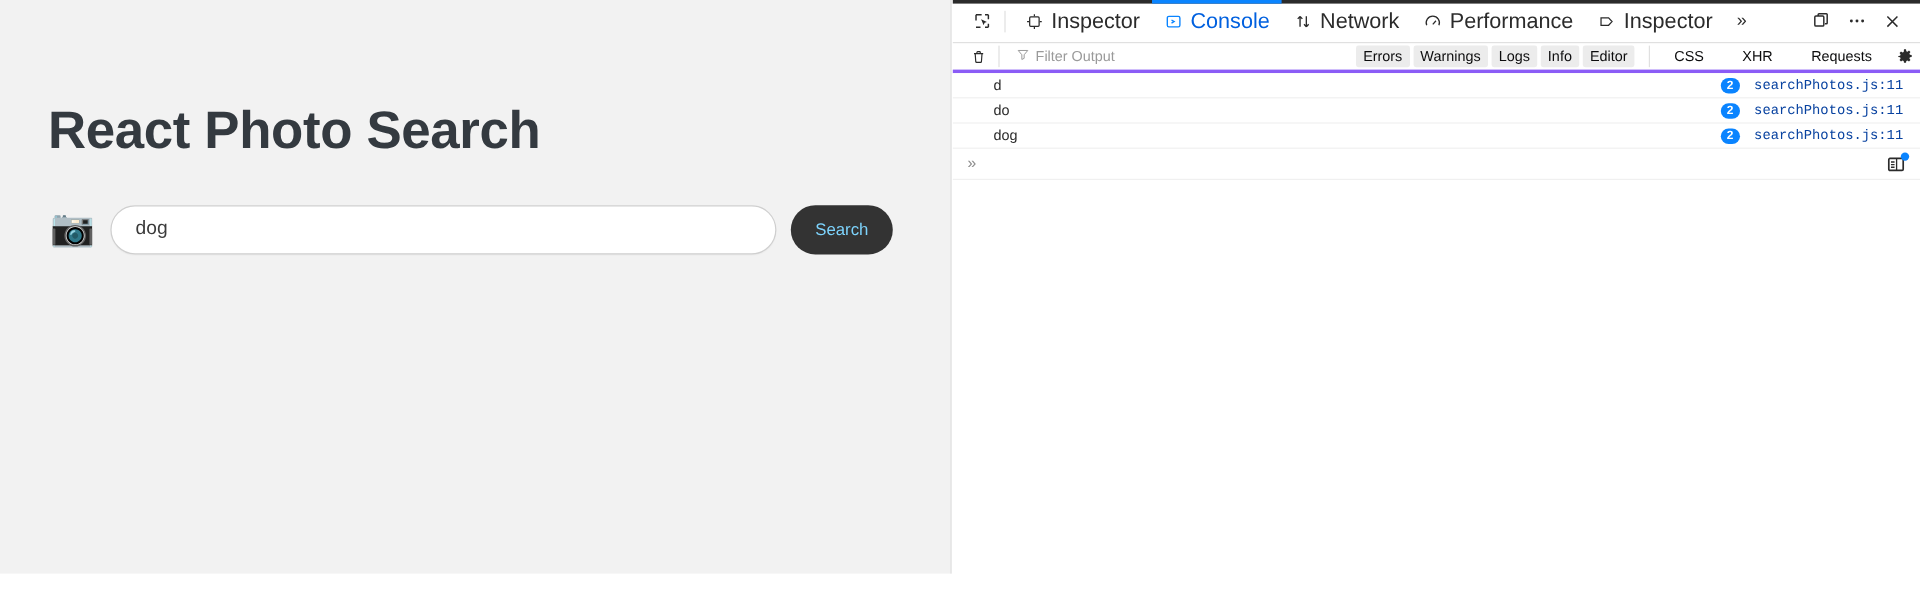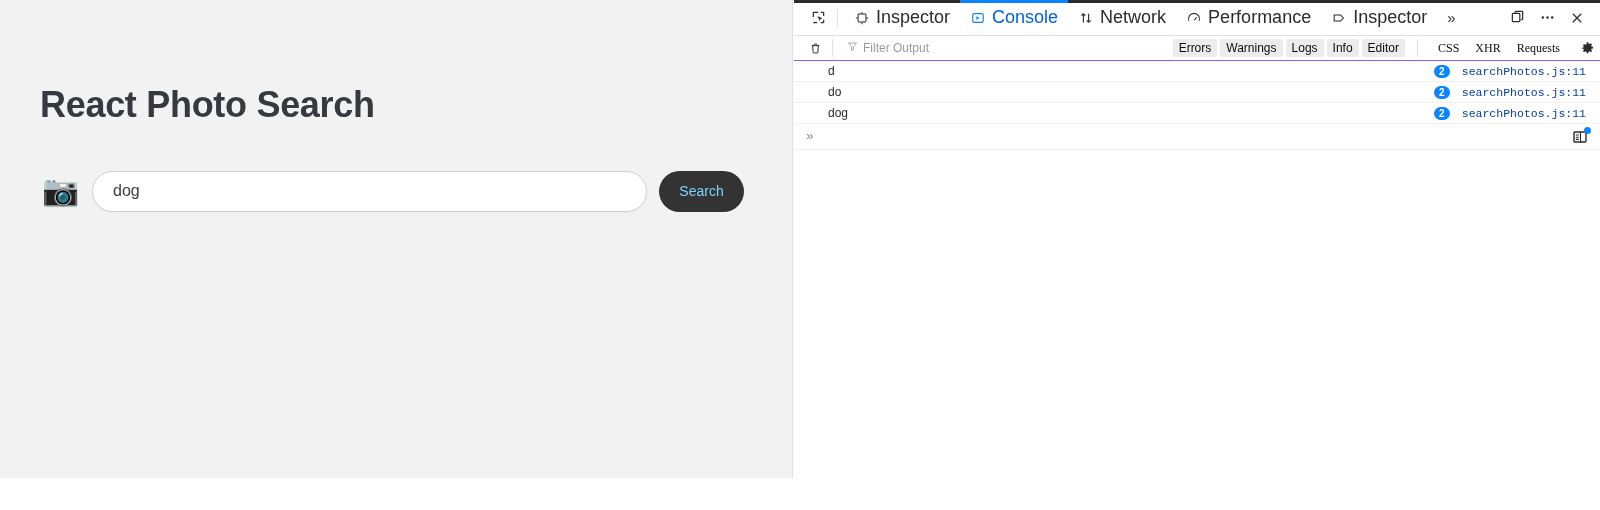--- a/index.html
+++ b/index.html
@@ -14,21 +14,21 @@
   
   .page-viewport {
     position: absolute; left: 0; top: 0;
     width: 793px; height: 478px;
     background: #f2f2f2;
     border-right: 1px solid #e0e0e0;
     overflow: hidden;
   }
   .page-title {
     position: absolute; left: 40px; top: 84px;
-    font-size: 36px; font-weight: bold;
+    font-size: 44px; font-weight: bold;
     color: #343a40; letter-spacing: -0.3px;
     white-space: nowrap;
   }
   .search-row {
     position: absolute; left: 40px; top: 170px;
     display: flex; align-items: center; gap: 0px;
   }
   .camera-icon {
     width: 42px; height: 42px;
     display: flex; align-items: center; justify-content: center;
@@ -109,21 +109,21 @@
   .dt-right-btn {
     width: 30px; height: 30px;
     display: flex; align-items: center; justify-content: center;
     cursor: pointer;
   }
 
   
   .dt-filterbar {
     display: flex; align-items: center;
     height: 25px;
-    border-bottom: 1px solid #8b5cf6;
+    border-bottom: 3px solid #8b5cf6;
     background: #ffffff;
     padding-left: 10px;
   }
   .trash-btn {
     width: 22px; height: 20px;
     display: flex; align-items: center; justify-content: center;
     cursor: pointer;
   }
   .filter-input-wrap {
     flex: 1;
@@ -138,21 +138,21 @@
   }
   .filter-input::placeholder { color: #9a9a9a; }
   .filter-toggles { display: flex; align-items: center; gap: 3px; padding-right: 6px; justify-content: center; }
   .ftoggle {
     padding: 2px 6px; border-radius: 2px;
     font-size: 12px; color: #0c0c0d; cursor: pointer;
     white-space: nowrap;
   }
   .ftoggle.on { background: #ececec; }
   .ftoggle.off { background: transparent; }
-  .fgroup2 { display: flex; align-items: center; gap: 4px; padding: 0 8px; font-family: Liberation Serif, serif; }
+  .fgroup2 { display: flex; align-items: center; gap: 20px; padding: 0 8px; }
   .gear-btn {
     width: 26px; height: 22px;
     display: flex; align-items: center; justify-content: center;
     cursor: pointer;
   }
 
   
   .console-output { background: #ffffff; }
   .log-row {
     display: flex; align-items: center;

